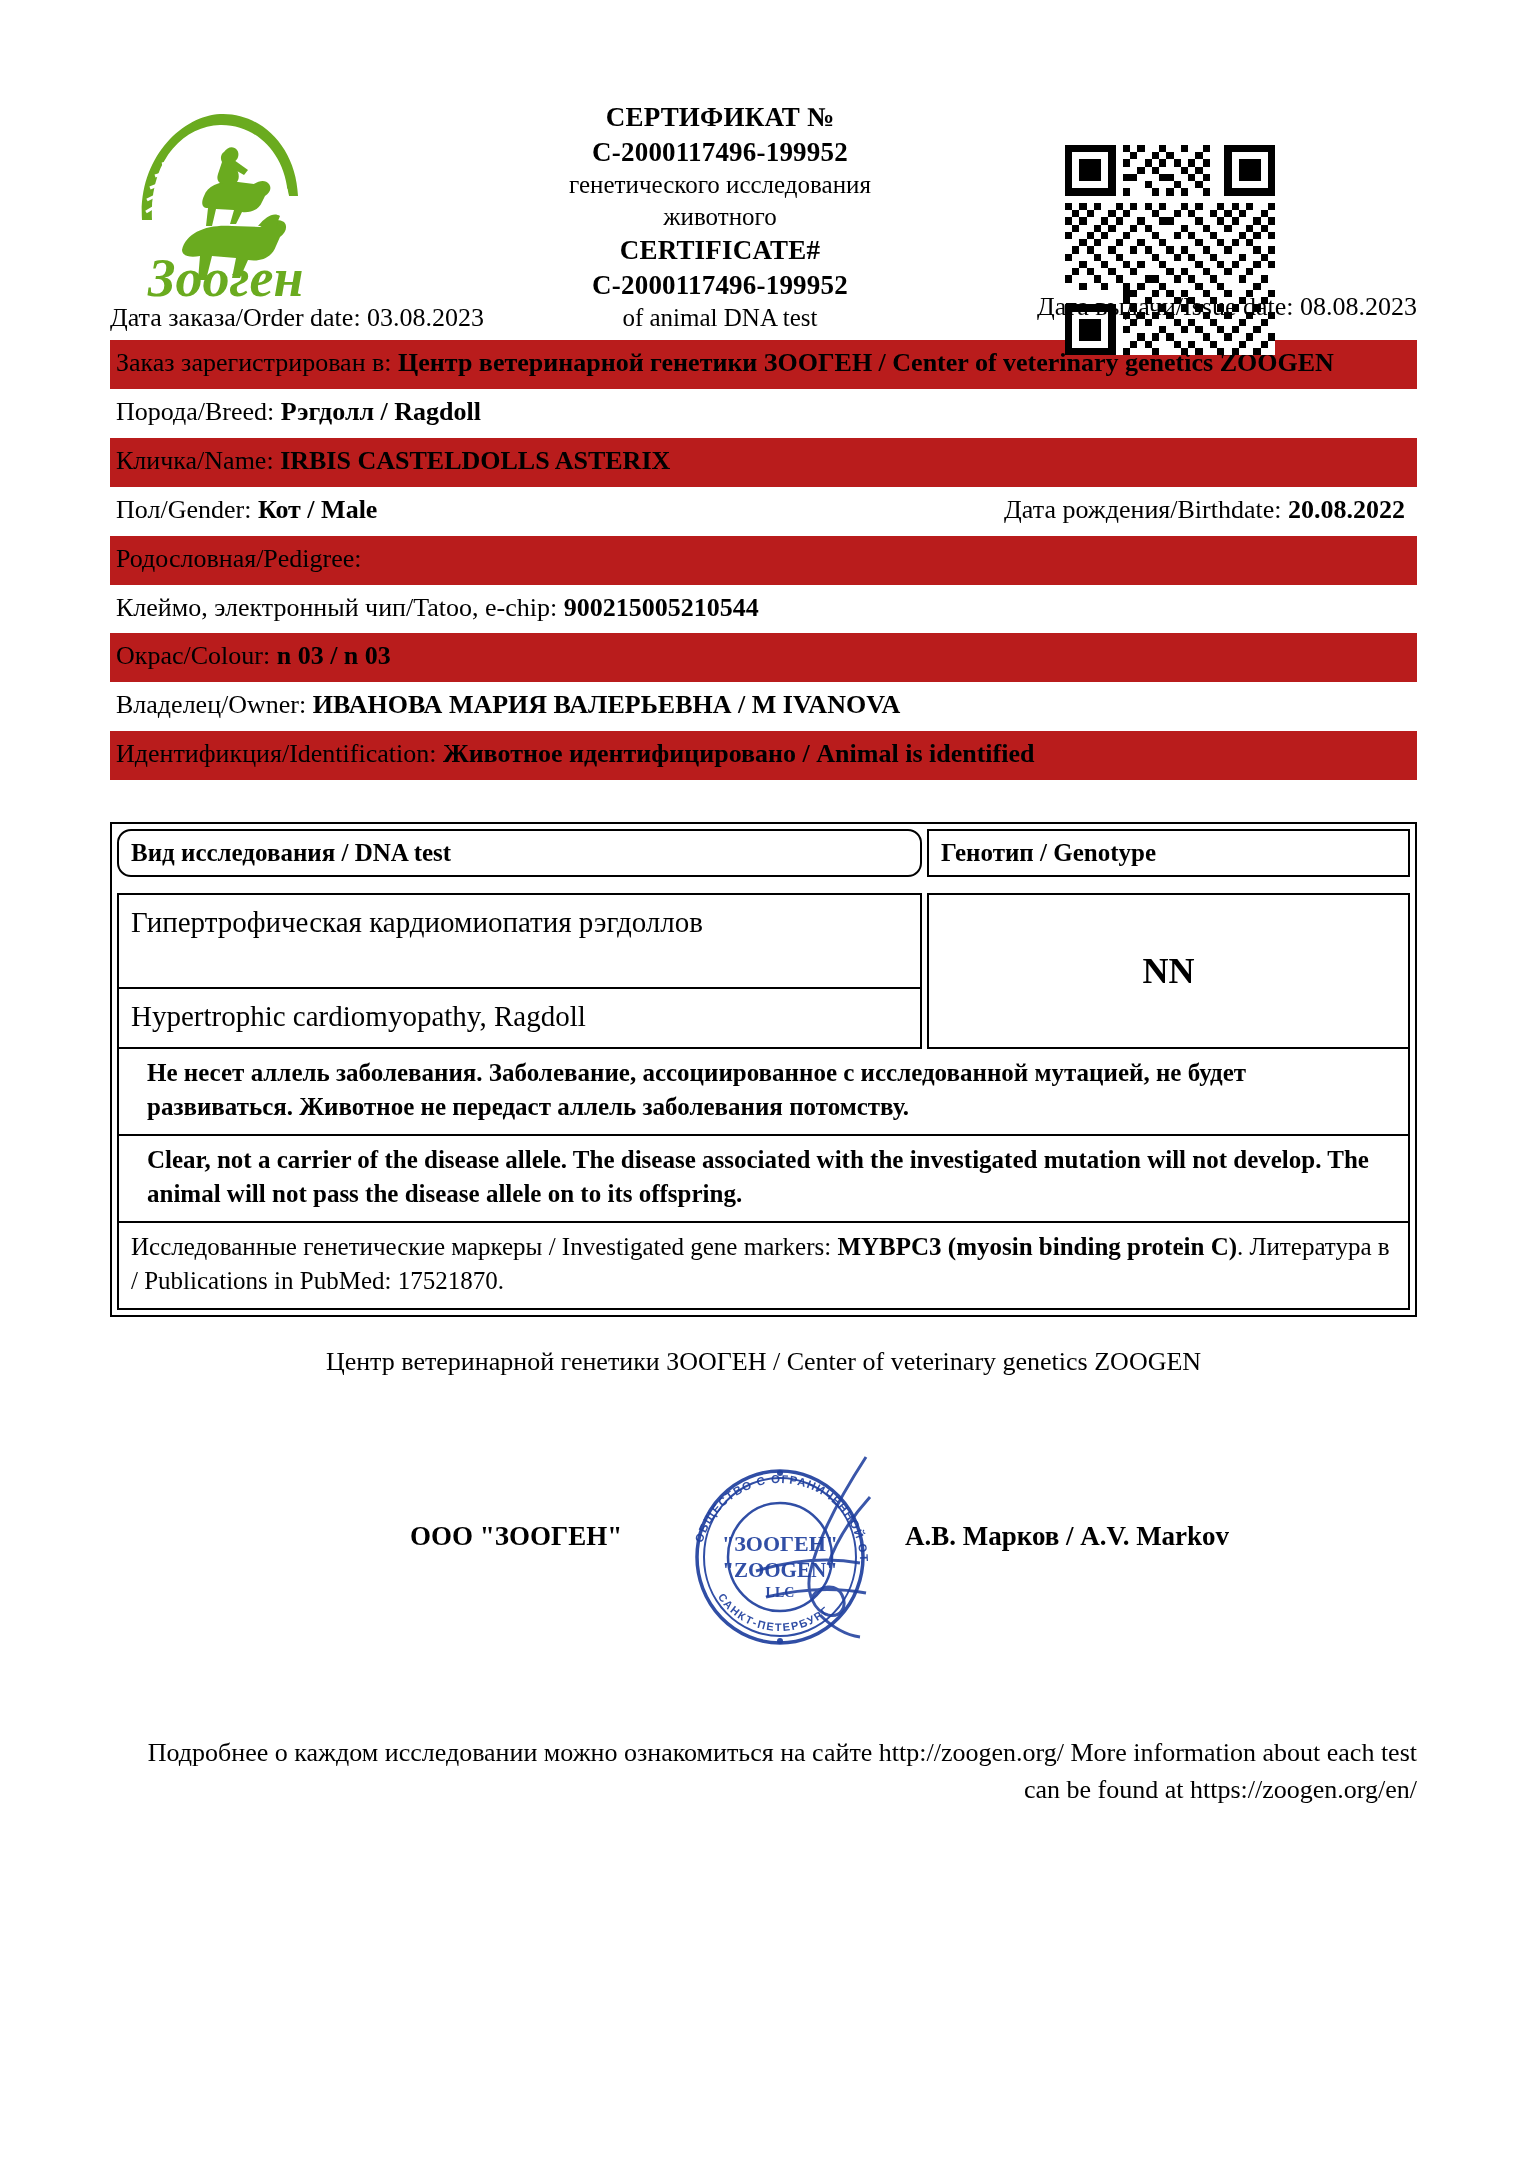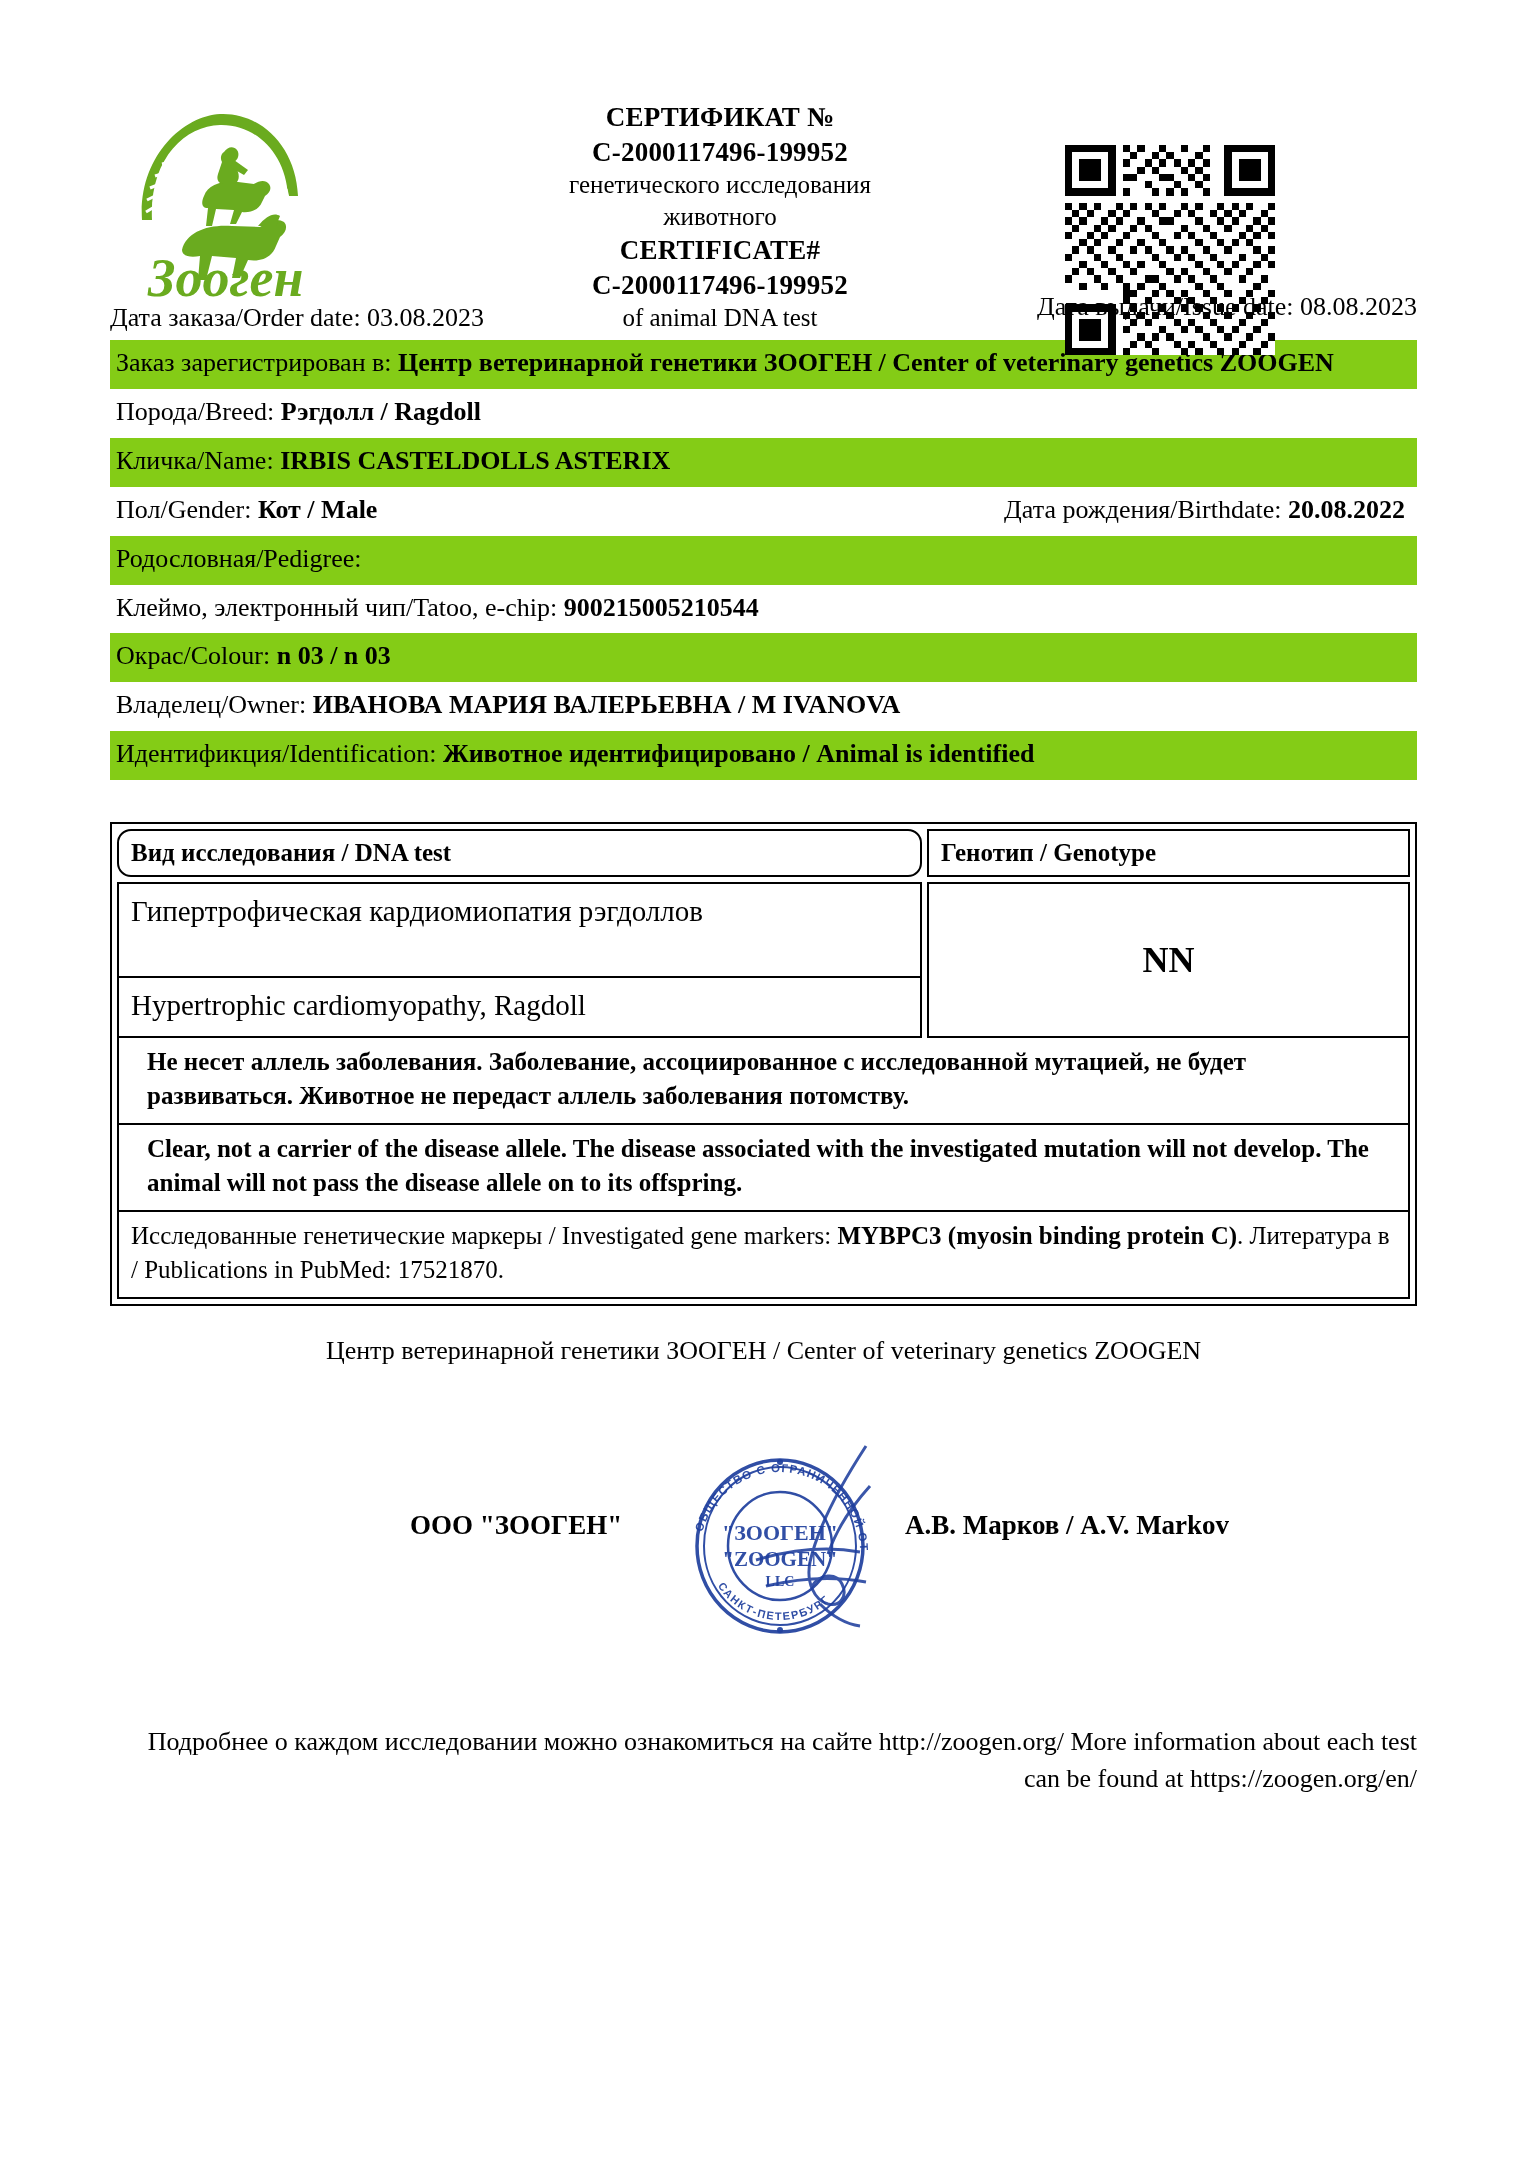--- a/index.html
+++ b/index.html
@@ -76,21 +76,21 @@
   .dates .left { position: absolute; left: 0; top: 11px; }
   .dates .right { position: absolute; right: 0; top: 0; }
 
   
   .inforow {
     font-size: 26px;
     line-height: 1.42;
     padding: 5px 6px 7px 6px;
     box-sizing: border-box;
   }
-  .inforow.gray { background: #84cc16; }
+  .inforow.gray { background: #b91c1c; }
   .inforow b { font-weight: bold; }
   .inforow .split { position: relative; }
   .inforow .split .rt {
     position: absolute;
     right: 6px;
     top: 0;
     white-space: nowrap;
   }
 
   
@@ -103,21 +103,21 @@
   .tt-inner { padding: 5px; }
   .tt-row { display: flex; }
   .tt-cell {
     border: 2px solid #000;
     box-sizing: border-box;
     padding: 8px 12px;
   }
   .tt-head-left { width: 805px; font-weight: bold; font-size: 25px; border-radius: 14px; }
   .tt-head-right { flex: 1; font-weight: bold; font-size: 25px; margin-left: 5px; }
 
-  .tt-body { display: flex; margin-top: 5px; justify-content: center; }
+  .tt-body { display: flex; margin-top: 16px; justify-content: center; }
   .tt-body-left { width: 805px; }
   .tt-name-ru {
     border: 2px solid #000;
     box-sizing: border-box;
     padding: 9px 12px 12px 12px;
     font-size: 29px;
     line-height: 1.27;
     min-height: 96px;
   }
   .tt-name-en {

